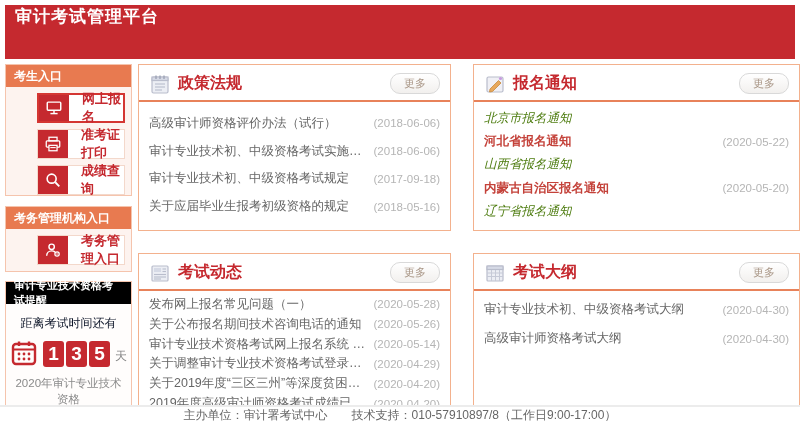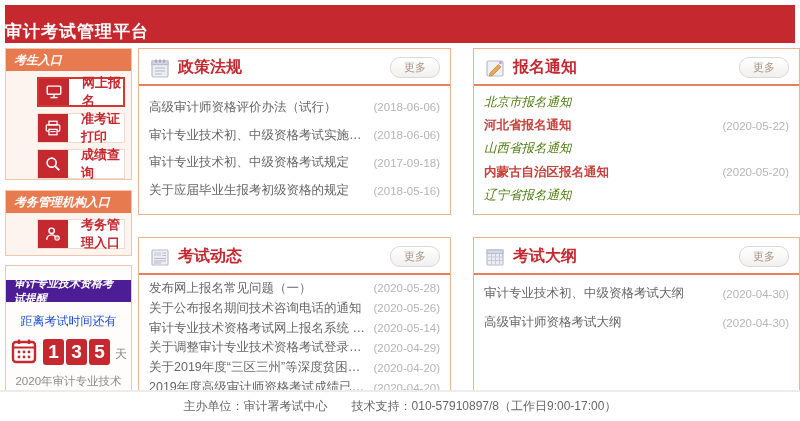--- a/index.html
+++ b/index.html
@@ -1,42 +1,42 @@
 <!DOCTYPE html>
 <html><head>
 <meta charset="utf-8">
 <style>
   * { margin:0; padding:0; box-sizing:border-box; }
   html,body { width:800px; height:421px; background:#fff; font-family:"Liberation Sans","DejaVu Sans",sans-serif; overflow:hidden; }
   .page { width:800px; height:421px; display:flex; flex-direction:column; }
   .page-inner { padding:5px 5px 0 5px; flex:1; }
 
   
-  .banner { height:38px; background:#c5292f; display:flex; align-items:flex-end; }
+  .banner { height:54px; background:#c5292f; display:flex; align-items:flex-start; padding-left:10px; }
   .banner h1 { color:#fff; font-size:17px; font-weight:bold; letter-spacing:1px; }
 
   
   .content { display:flex; gap:6px; margin-top:5px; height:341px; }
   .sidebar { width:137px; display:flex; flex-direction:column; }
   .main { flex:1; display:grid; grid-template-columns:313px 327px; grid-template-rows:167px 167px; gap:22px; }
 
   
   .side-box { border:1px solid #f5c4ad; background:#fdf3ef; }
-  .side-head { background:#e87a50; color:#fff; font-size:12px; font-weight:bold; padding:4px 8px; height:22px; display:flex; align-items:center;font-style:italic; }
-  .side-head.deep { background:#4c1d95;margin-top:14px; }
+  .side-head { background:#e87a50; color:#fff; font-size:12px; font-weight:bold; padding:4px 8px; height:22px; display:flex; align-items:center; }
+  .side-head.deep { background:#000000; }
   .side-body { padding:6px; display:flex; flex-direction:column; gap:6px;margin-left:25px; }
   .entry-btn { background:#fff; border:1px solid #f3d8cb; height:30px; display:flex; align-items:center; cursor:pointer; }
   .entry-btn.active { border:2px solid #d43632; }
   .entry-icon { width:30px; height:100%; background:#c5292f; display:flex; align-items:center; justify-content:center; flex:0 0 30px; }
   .entry-label { color:#c5292f; font-size:13px; font-weight:bold; padding-left:13px; }
   .box-candidate { height:132px; }
   .box-admin { height:80px; margin-top:10px; }
   .box-remind { margin-top:9px; background:#fffdfc; }
   .remind-body { padding:8px 4px 10px; text-align:center; }
-  .remind-line { color:#1d4ed8; font-size:12px; margin-top:3px; }
+  .remind-line { color:#0f172a; font-size:12px; margin-top:3px; }
   .countdown { display:flex; align-items:flex-end; justify-content:center; gap:2px; margin:7px 0 8px; }
   .digit { width:21px; height:26px; background:#c5292f; color:#fff; border-radius:3px; font-size:19px; font-weight:bold; display:flex; align-items:center; justify-content:center; }
   .unit { color:#888; font-size:12px; margin-left:3px; padding-bottom:2px; }
   .note { color:#8a8a8a; font-size:11.5px; line-height:16px; margin-top:2px; }
 
   
   .panel { border:1px solid #f3b18d; background:#fff; display:flex; flex-direction:column; overflow:hidden; }
   .panel-head { display:flex; align-items:center; padding:7px 10px 5px 10px; border-bottom:2px solid #e8825a; height:37px; }
   .panel-title { color:#c5292f; font-size:16px; font-weight:bold; margin-left:7px; }
   .more-btn { margin-left:auto; font-size:11px; color:#a89585; background:linear-gradient(#ffffff,#f2f0ee); border:1px solid #d9d9d9; border-radius:10px; padding:2px 13px; cursor:pointer; }

